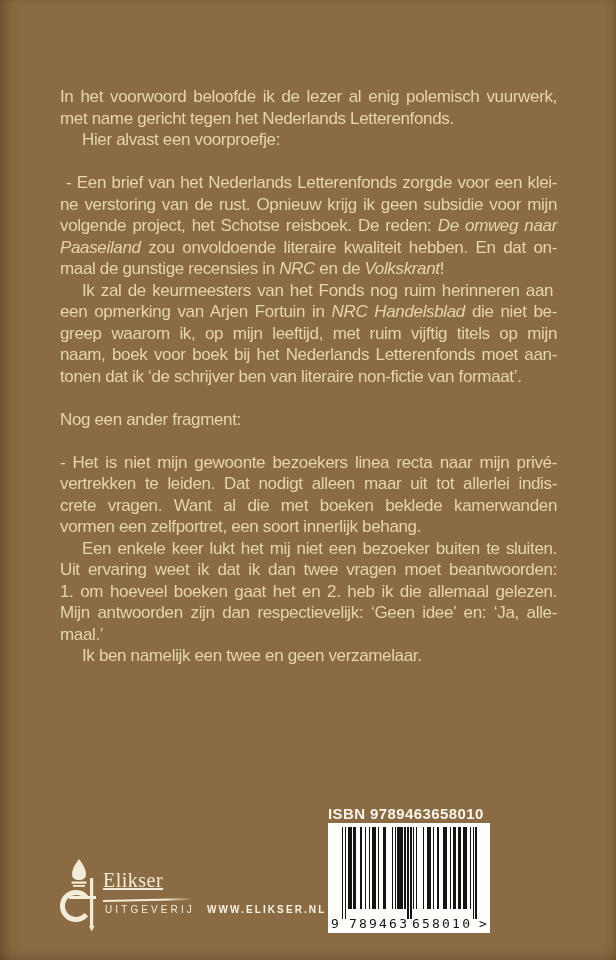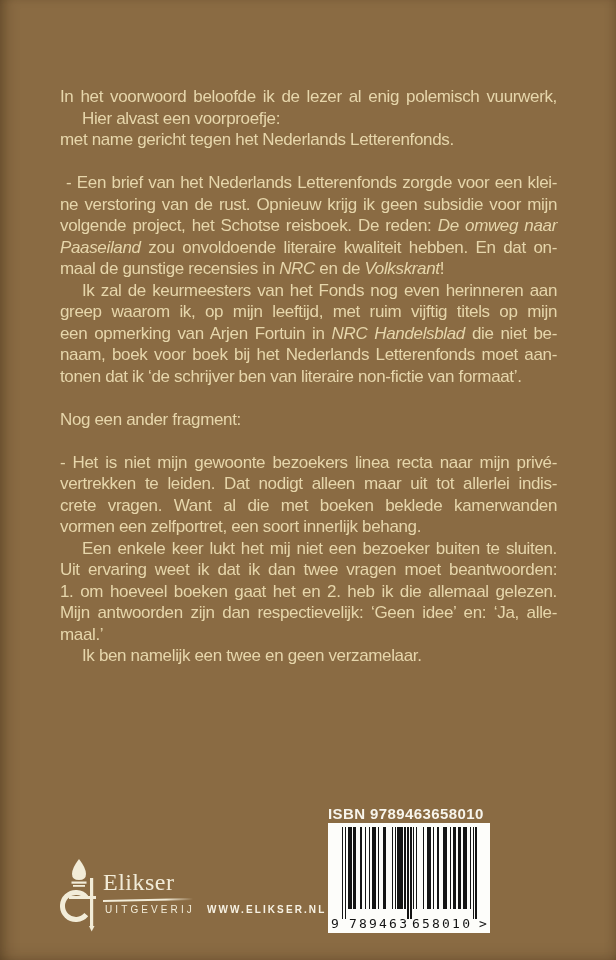--- a/index.html
+++ b/index.html
@@ -25,21 +25,21 @@
     font-size:17px;line-height:21.5px;letter-spacing:-0.35px;
   }
   .line{height:21.5px;white-space:nowrap;overflow:visible;}
   .measure{display:inline-block;white-space:nowrap;}
   .it{font-style:italic;}
   
   .monogram{position:absolute;left:60px;top:858px;width:42px;height:74px;}
   .pub-name{
     position:absolute;left:103px;top:869px;
     font-family:"Liberation Serif", serif;
-    font-size:24px;color:var(--logo,#f2ecd8);letter-spacing:0.5px;
+    font-size:20px;color:var(--logo,#f2ecd8);letter-spacing:0.5px;text-decoration:underline;
   }
   .pub-swoosh{
     position:absolute;left:103px;top:899px;width:90px;height:2px;
     background:linear-gradient(to right,var(--logo,#f2ecd8) 70%,rgba(242,236,216,0));
     transform:rotate(-1.2deg);
   }
   .pub-type{
     position:absolute;left:105px;top:904px;
     font-size:10px;letter-spacing:3.1px;color:var(--logo,#f2ecd8);
   }
@@ -70,31 +70,31 @@
   .bc-g2{position:absolute;left:84px;bottom:0;letter-spacing:2.2px;text-align:center;}
   .bc-arrow{position:absolute;left:151px;bottom:0;}
 </style>
 </head>
 <body>
 
 <div class="cover">
 
   <div class="body-text">
       <div class="line" style="word-spacing: 2.64688px;"><span class="measure"><span>In het voorwoord beloofde ik de lezer al enig polemisch vuurwerk,</span></span></div>
+      <div class="line"><span class="measure"><span>met name gericht tegen het Nederlands Letterenfonds.</span></span></div>
       <div class="line" style="padding-left: 22px;"><span class="measure"><span>Hier alvast een voorproefje:</span></span></div>
-      <div class="line"><span class="measure"><span>met name gericht tegen het Nederlands Letterenfonds.</span></span></div>
       <div class="line"></div>
       <div class="line" style="padding-left: 6px; word-spacing: 1.13437px;"><span class="measure"><span>- Een brief van het Nederlands Letterenfonds zorgde voor een klei-</span></span></div>
       <div class="line" style="word-spacing: 1.87074px;"><span class="measure"><span>ne verstoring van de rust. Opnieuw krijg ik geen subsidie voor mijn</span></span></div>
       <div class="line" style="word-spacing: 1.91493px; text-align: center;"><span class="measure"><span>volgende project, het Schotse reisboek. De reden: </span><span class="it">De omweg naar</span></span></div>
       <div class="line" style="word-spacing: 3.30078px;"><span class="measure"><span class="it">Paaseiland</span><span> zou onvoldoende literaire kwaliteit hebben. En dat on-</span></span></div>
       <div class="line"><span class="measure"><span>maal de gunstige recensies in </span><span class="it">NRC</span><span> en de </span><span class="it">Volkskrant</span><span>!</span></span></div>
-      <div class="line" style="padding-left: 22px; word-spacing: 1.875px;"><span class="measure"><span>Ik zal de keurmeesters van het Fonds nog even herinneren aan</span></span></div>
+      <div class="line" style="padding-left: 22px; word-spacing: 1.875px;"><span class="measure"><span>Ik zal de keurmeesters van het Fonds nog ruim herinneren aan</span></span></div>
+      <div class="line" style="word-spacing: 2.575px;"><span class="measure"><span>een opmerking van Arjen Fortuin in </span><span class="it">NRC Handelsblad</span><span> die niet be-</span></span></div>
       <div class="line" style="word-spacing: 5.28125px;"><span class="measure"><span>greep waarom ik, op mijn leeftijd, met ruim vijftig titels op mijn</span></span></div>
-      <div class="line" style="word-spacing: 2.575px;"><span class="measure"><span>een opmerking van Arjen Fortuin in </span><span class="it">NRC Handelsblad</span><span> die niet be-</span></span></div>
       <div class="line" style="word-spacing: 2.125px;"><span class="measure"><span>naam, boek voor boek bij het Nederlands Letterenfonds moet aan-</span></span></div>
       <div class="line"><span class="measure"><span>tonen dat ik ‘de schrijver ben van literaire non-fictie van formaat’.</span></span></div>
       <div class="line"></div>
       <div class="line"><span class="measure"><span>Nog een ander fragment:</span></span></div>
       <div class="line"></div>
       <div class="line" style="word-spacing: 2.87216px;"><span class="measure"><span>- Het is niet mijn gewoonte bezoekers linea recta naar mijn privé-</span></span></div>
       <div class="line" style="word-spacing: 4.64375px;"><span class="measure"><span>vertrekken te leiden. Dat nodigt alleen maar uit tot allerlei indis-</span></span></div>
       <div class="line" style="word-spacing: 7.36328px;"><span class="measure"><span>crete vragen. Want al die met boeken beklede kamerwanden</span></span></div>
       <div class="line"><span class="measure"><span>vormen een zelfportret, een soort innerlijk behang.</span></span></div>
       <div class="line" style="padding-left: 22px; word-spacing: 1.86364px;"><span class="measure"><span>Een enkele keer lukt het mij niet een bezoeker buiten te sluiten.</span></span></div>

